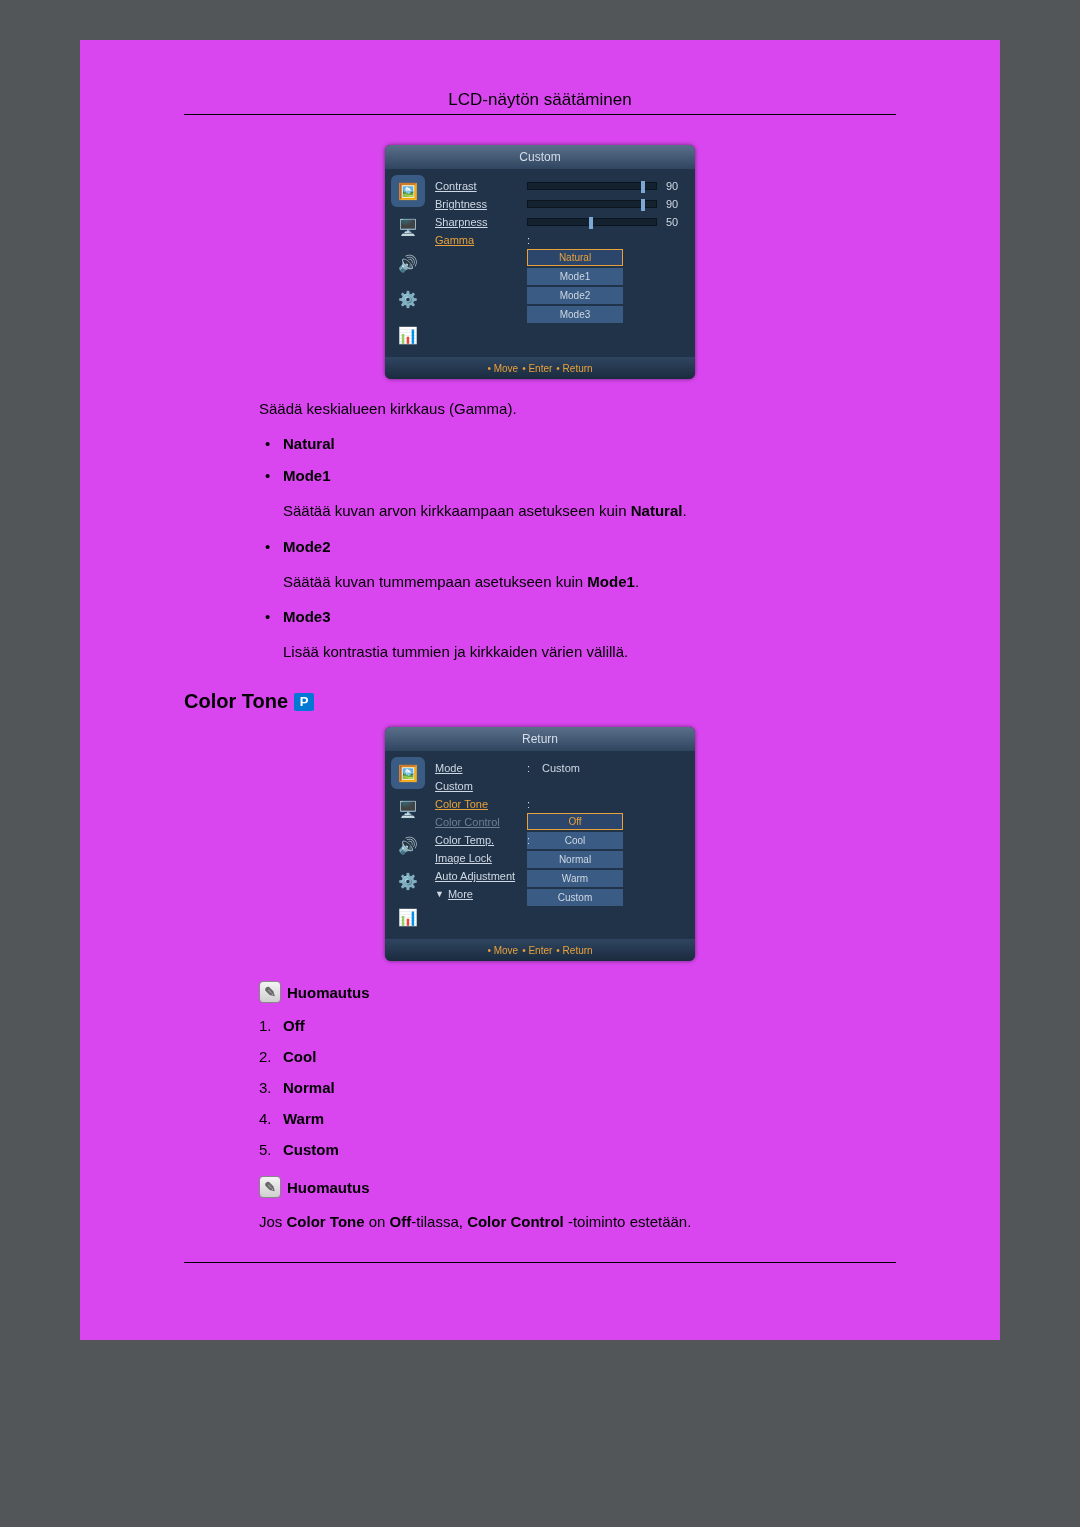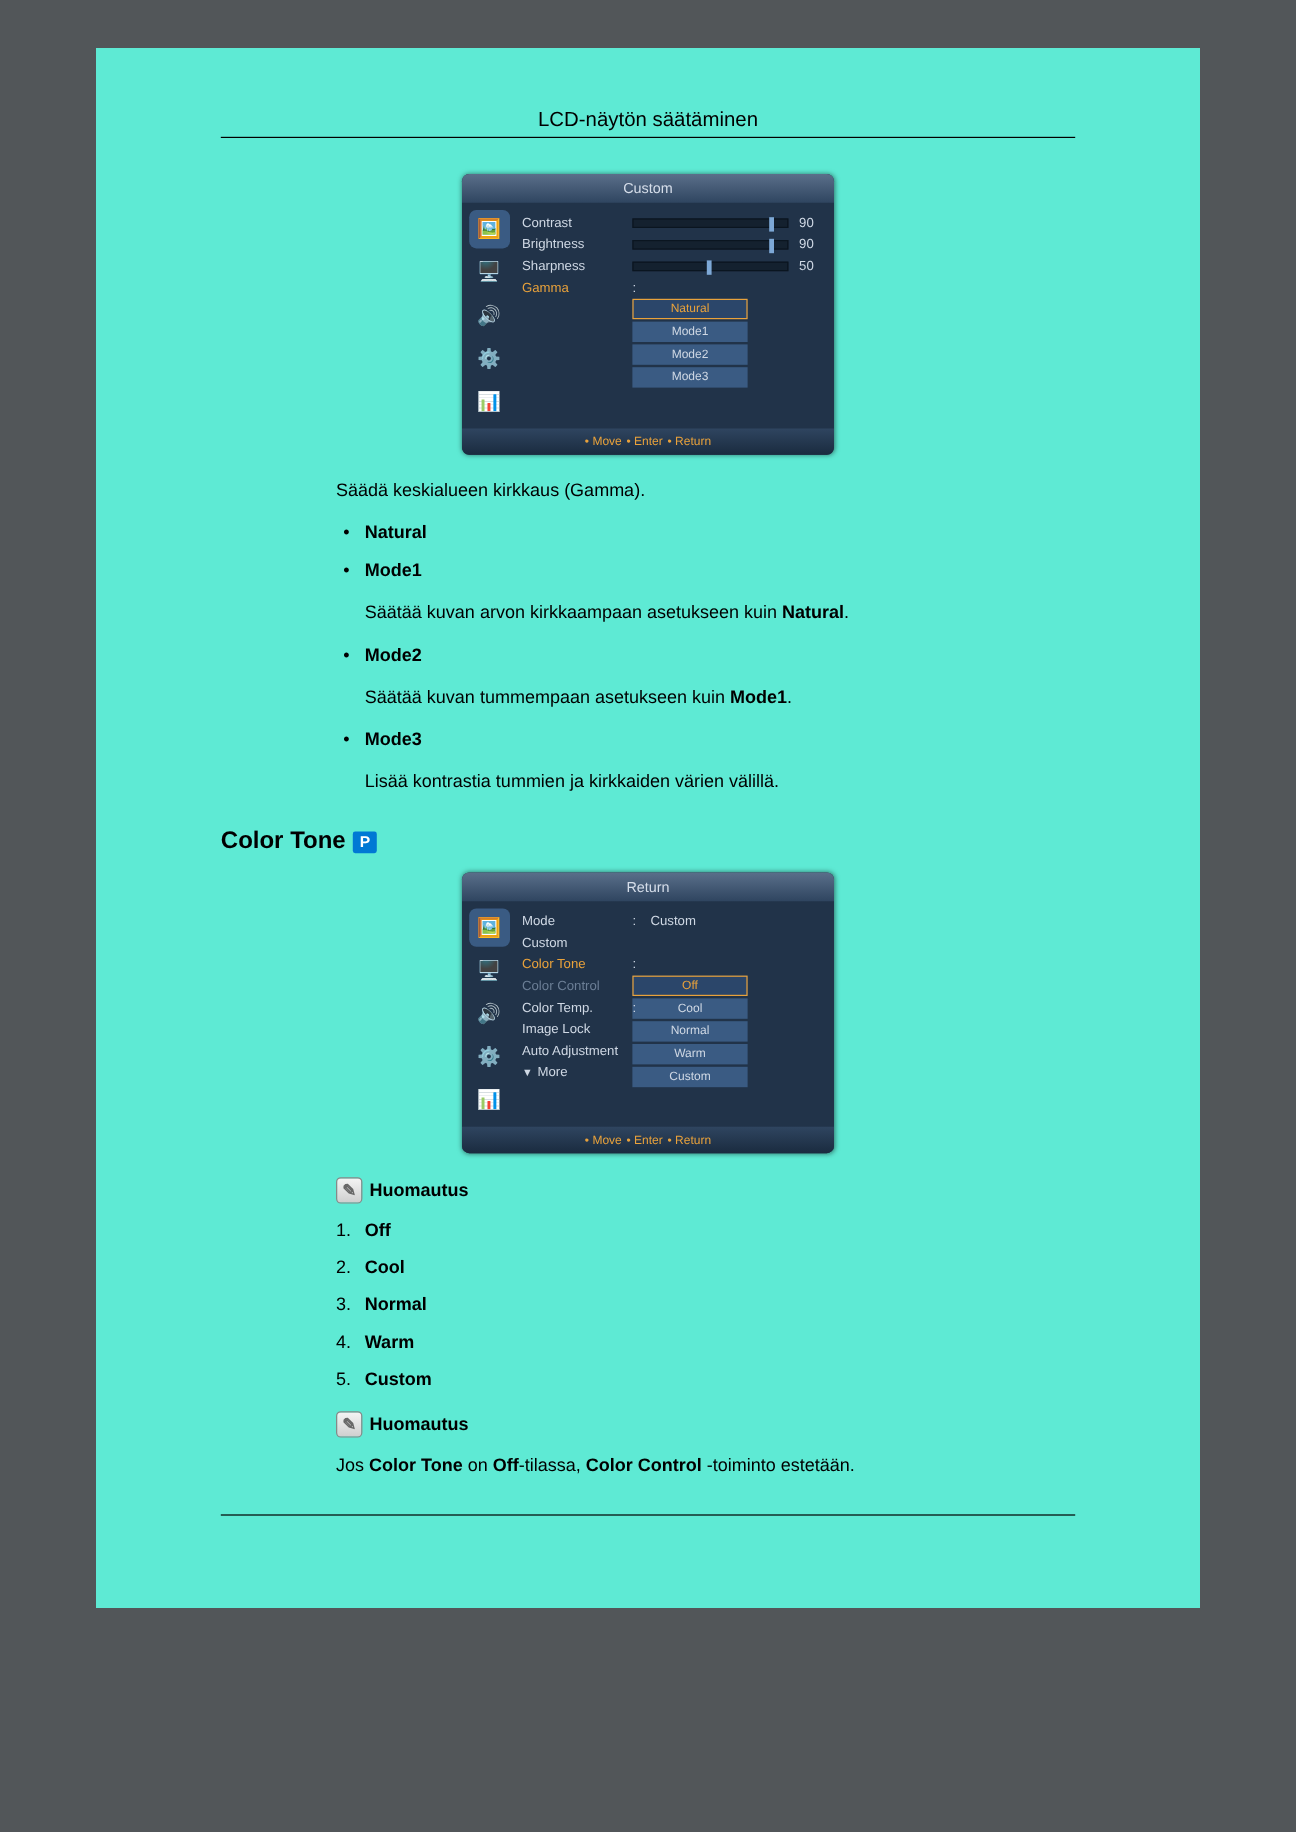--- a/index.html
+++ b/index.html
@@ -7,21 +7,21 @@
     margin: 0;
     background: #525659;
     font-family: Arial, Helvetica, sans-serif;
     display: flex;
     justify-content: center;
     padding: 40px 0;
   }
   .page {
     width: 920px;
     min-height: 1300px;
-    background: #5eead4;
+    background: #d946ef;
     padding: 50px 104px 60px 104px;
     position: relative;
   }
   .page-title {
     text-align: center;
     font-size: 17px;
     color: #000;
     margin-bottom: 4px;
   }
   .rule-top { border-top: 1px solid #000; margin-bottom: 30px; }
@@ -71,20 +71,21 @@
     padding: 8px 14px 6px 4px;
   }
   .osd-row {
     display: flex;
     align-items: center;
     height: 18px;
   }
   .osd-label {
     width: 92px;
     color: #cfd8e4;
+    text-decoration: underline;
   }
   .osd-label.orange { color: #e9a23b; }
   .osd-label.dim { color: #6b7e95; }
   .osd-slider {
     flex: 1;
     height: 8px;
     background: #14212f;
     border: 1px solid #0a1520;
     position: relative;
     margin-right: 6px;
@@ -133,21 +134,21 @@
   .osd-footer span::before {
     content: "• ";
   }
   .osd-val-txt {
     color: #cfd8e4;
     margin-left: 6px;
   }
   .osd-arrow { color:#cfd8e4; margin-right:4px; font-size:9px;}
 
   
-  .body-indent { margin-left: 96px; }
+  .body-indent { margin-left: 75px; }
   p { margin: 0 0 16px 0; font-size: 15px; line-height: 1.35; }
   .bullet-list { margin: 0; padding: 0; list-style: none; }
   .bullet-list li {
     position: relative;
     padding-left: 24px;
     margin-bottom: 14px;
   }
   .bullet-list li::before {
     content: "•";
     position: absolute;

